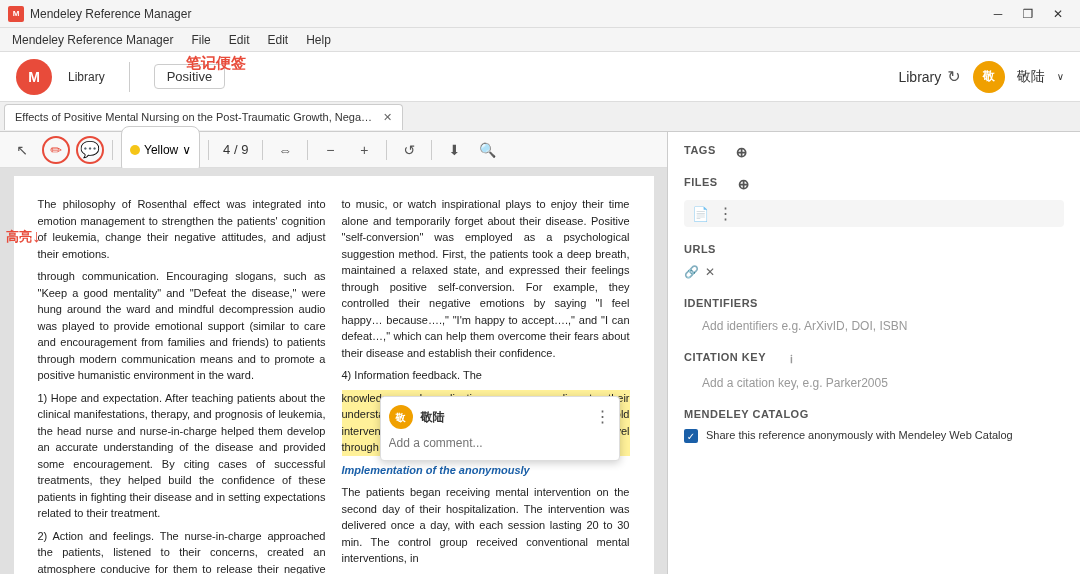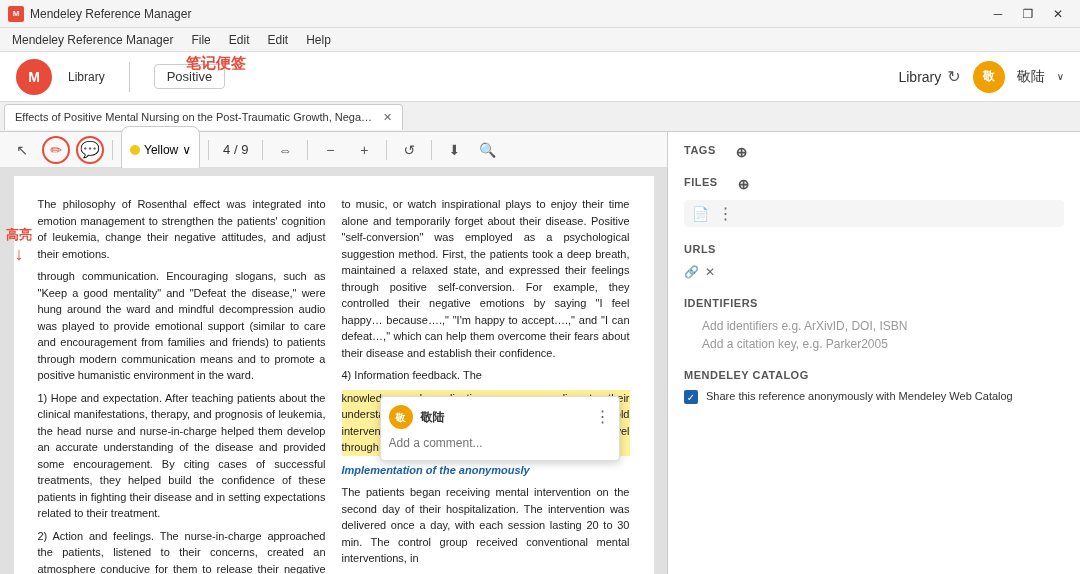--- a/index.html
+++ b/index.html
@@ -339,21 +339,21 @@
       <div class="toolbar-separator"></div>
       <button class="toolbar-btn">↺</button>
       <div class="toolbar-separator"></div>
       <button class="toolbar-btn">⬇</button>
       <button class="toolbar-btn">🔍</button>
     </div>
 
     <div class="pdf-content">
       <div style="position:relative;">
 
-        <div style="position:absolute; left:-2px; top:50px; z-index:20; pointer-events:none; display:flex; flex-direction:column; align-items:center;">
+        <div style="position:absolute; left:-2px; top:50px; z-index:20; pointer-events:none; display:flex; flex-direction:row; align-items:center;">
           <span style="color:#e84b3a; font-size:13px; font-weight:bold;">高亮</span>
           <span style="color:#e84b3a; font-size:18px;">↓</span>
         </div>
 
         <div class="pdf-page">
           <div class="pdf-columns">
 
             <div class="pdf-col">
               <p>The philosophy of Rosenthal effect was integrated into emotion management to strengthen the patients' cognition of leukemia, change their negative attitudes, and adjust their emotions.</p>
               <p>through communication. Encouraging slogans, such as "Keep a good mentality" and "Defeat the disease," were hung around the ward and mindful decompression audio was played to provide emotional support (similar to care and encouragement from families and friends) to patients through modern communication means and to promote a positive humanistic environment in the ward.</p>
@@ -407,20 +407,24 @@
     <div class="url-item">
       <span class="url-icon">🔗</span>
       <span class="url-remove">✕</span>
     </div>
 
     <div class="section-header">
       <span>IDENTIFIERS</span>
     </div>
     <div class="section-value">Add identifiers e.g. ArXivID, DOI, ISBN</div>
 
+    <div class="section-header">
+      <span>CITATION KEY</span>
+      <span class="citation-info">ℹ</span>
+    </div>
     <div class="section-value">Add a citation key, e.g. Parker2005</div>
 
     <div class="section-header">
       <span>MENDELEY CATALOG</span>
     </div>
     <div class="checkbox-row">
       <div class="checkbox-box">
         <span class="checkbox-check">✓</span>
       </div>
       <span class="checkbox-label">Share this reference anonymously with Mendeley Web Catalog</span>

